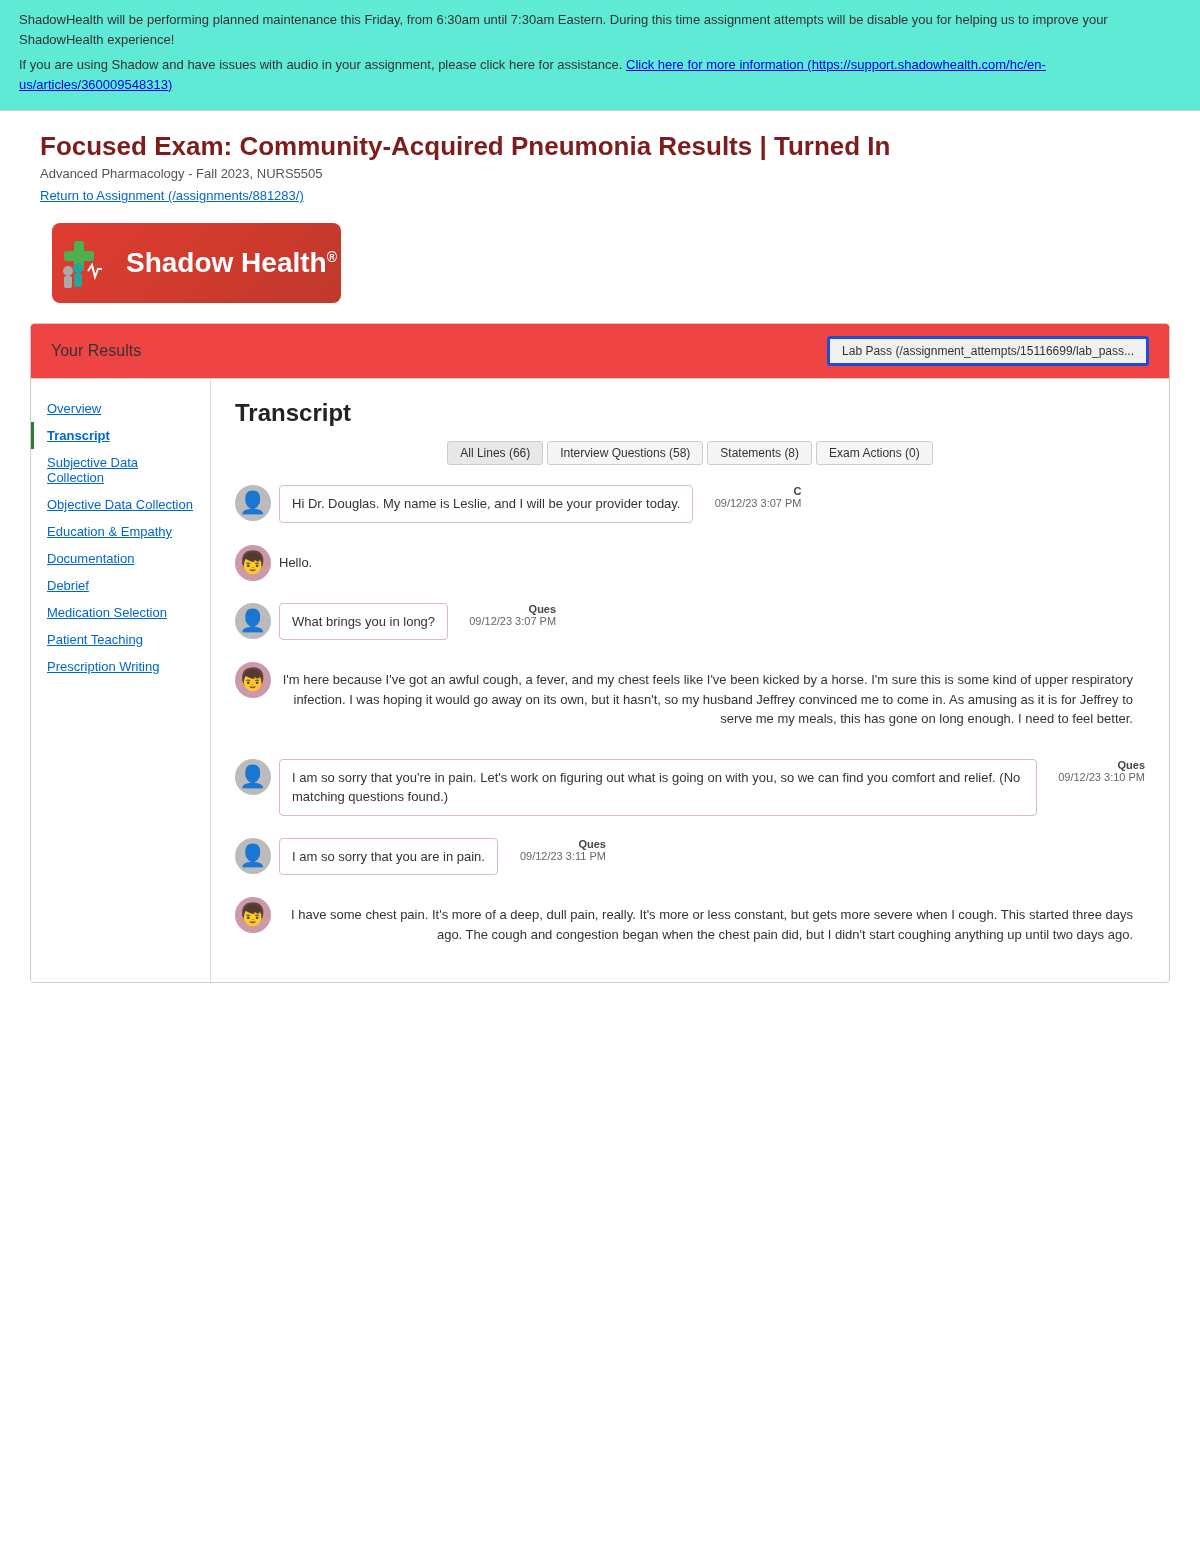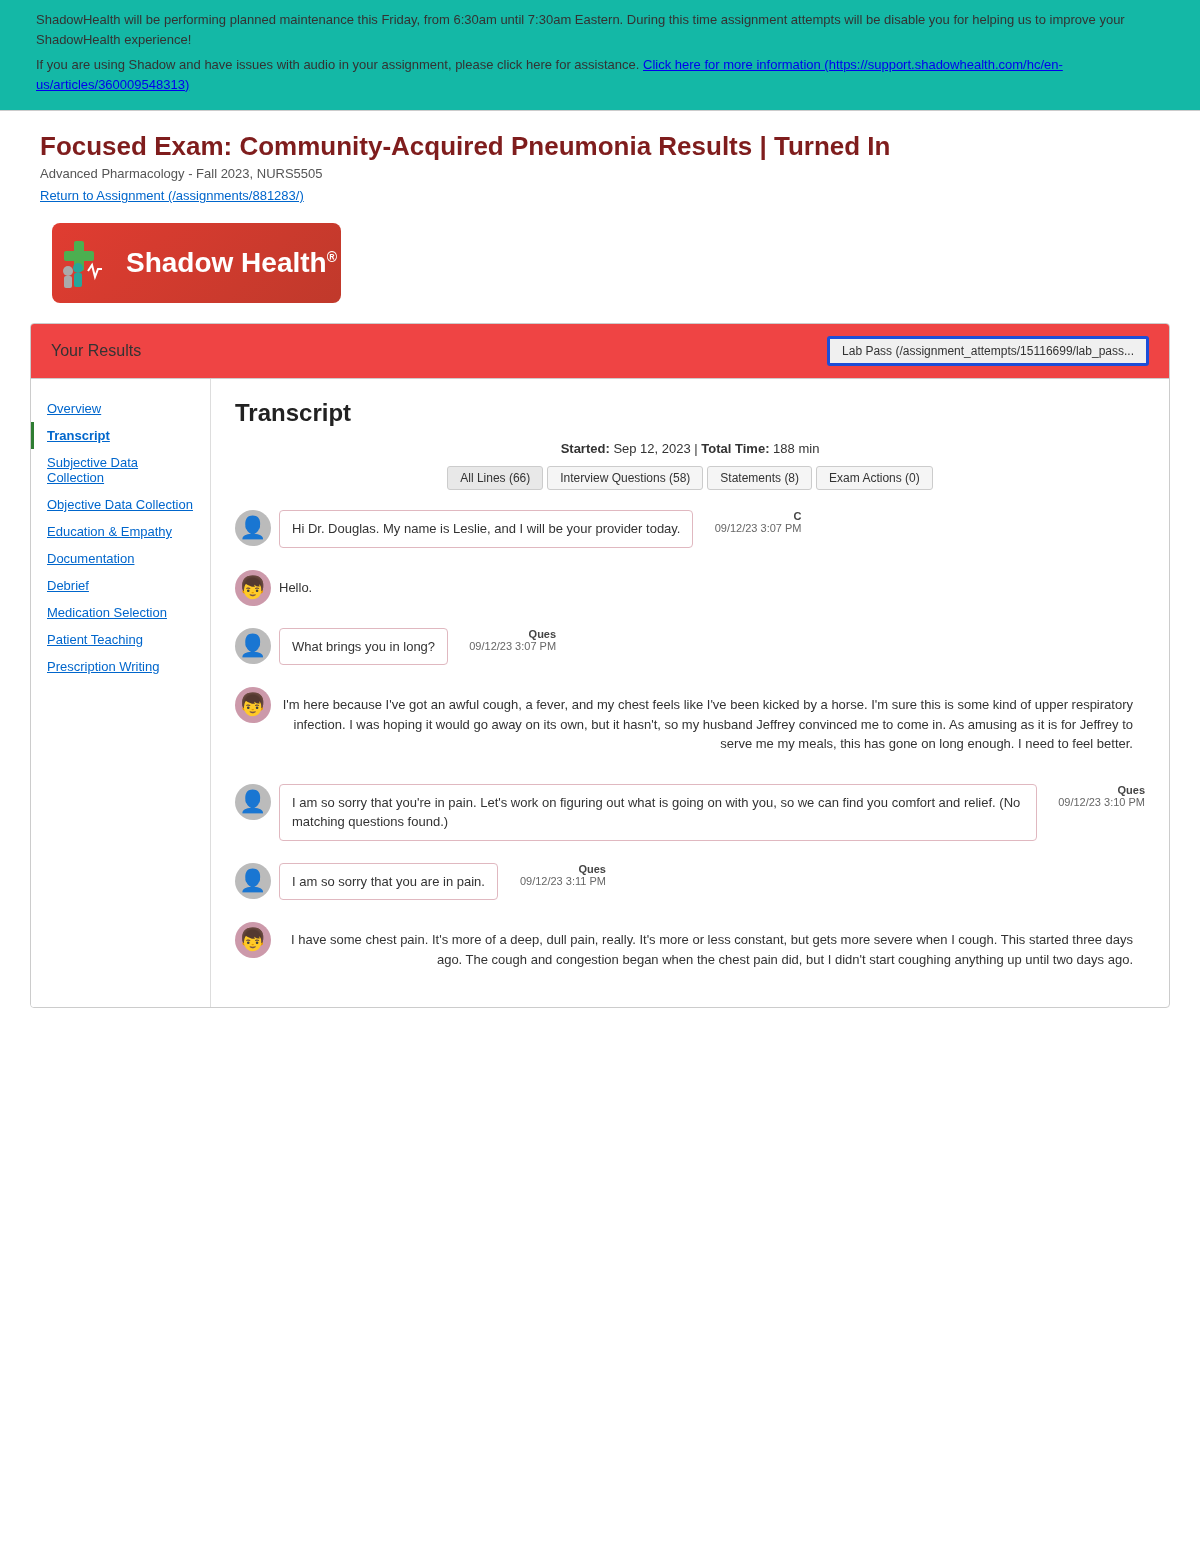--- a/index.html
+++ b/index.html
@@ -1,21 +1,21 @@
 <!DOCTYPE html>
 <html><head>
   <meta charset="utf-8">
   <style>
     * { box-sizing: border-box; margin: 0; padding: 0; }
     body { font-family: Arial, sans-serif; font-size: 14px; color: #333; background: #fff; }
 
     .top-banner {
-      background: #14b8a6;
+      background: #5eead4;
       border-bottom: 1px solid #ccc;
-      padding: 10px 36px;
+      padding: 10px 19px;
       font-size: 13px;
       color: #333;
       line-height: 1.5;
     }
     .top-banner p { margin-bottom: 6px; }
     .top-banner a { color: #0000EE; text-decoration: underline; }
 
     .page-header {
       padding: 20px 40px 10px;
     }
@@ -290,23 +290,20 @@
       <a class="sidebar-item" href="#">Documentation</a>
       <a class="sidebar-item" href="#">Debrief</a>
       <a class="sidebar-item" href="#">Medication Selection</a>
       <a class="sidebar-item" href="#">Patient Teaching</a>
       <a class="sidebar-item" href="#">Prescription Writing</a>
     </nav>
 
     <div class="main-content">
       <h2>Transcript</h2>
 
-      <div class="transcript-meta">
-        <strong>Started:</strong>&nbsp;<span>Sep 12, 2023</span> | <strong>Total Time:</strong>&nbsp;<span>188 min</span>
-      </div>
 
       <div class="filter-tabs">
         <button class="filter-tab active">All Lines (66)</button>
         <button class="filter-tab">Interview Questions (58)</button>
         <button class="filter-tab">Statements (8)</button>
         <button class="filter-tab">Exam Actions (0)</button>
       </div>
 
       <div class="chat-area">
 

